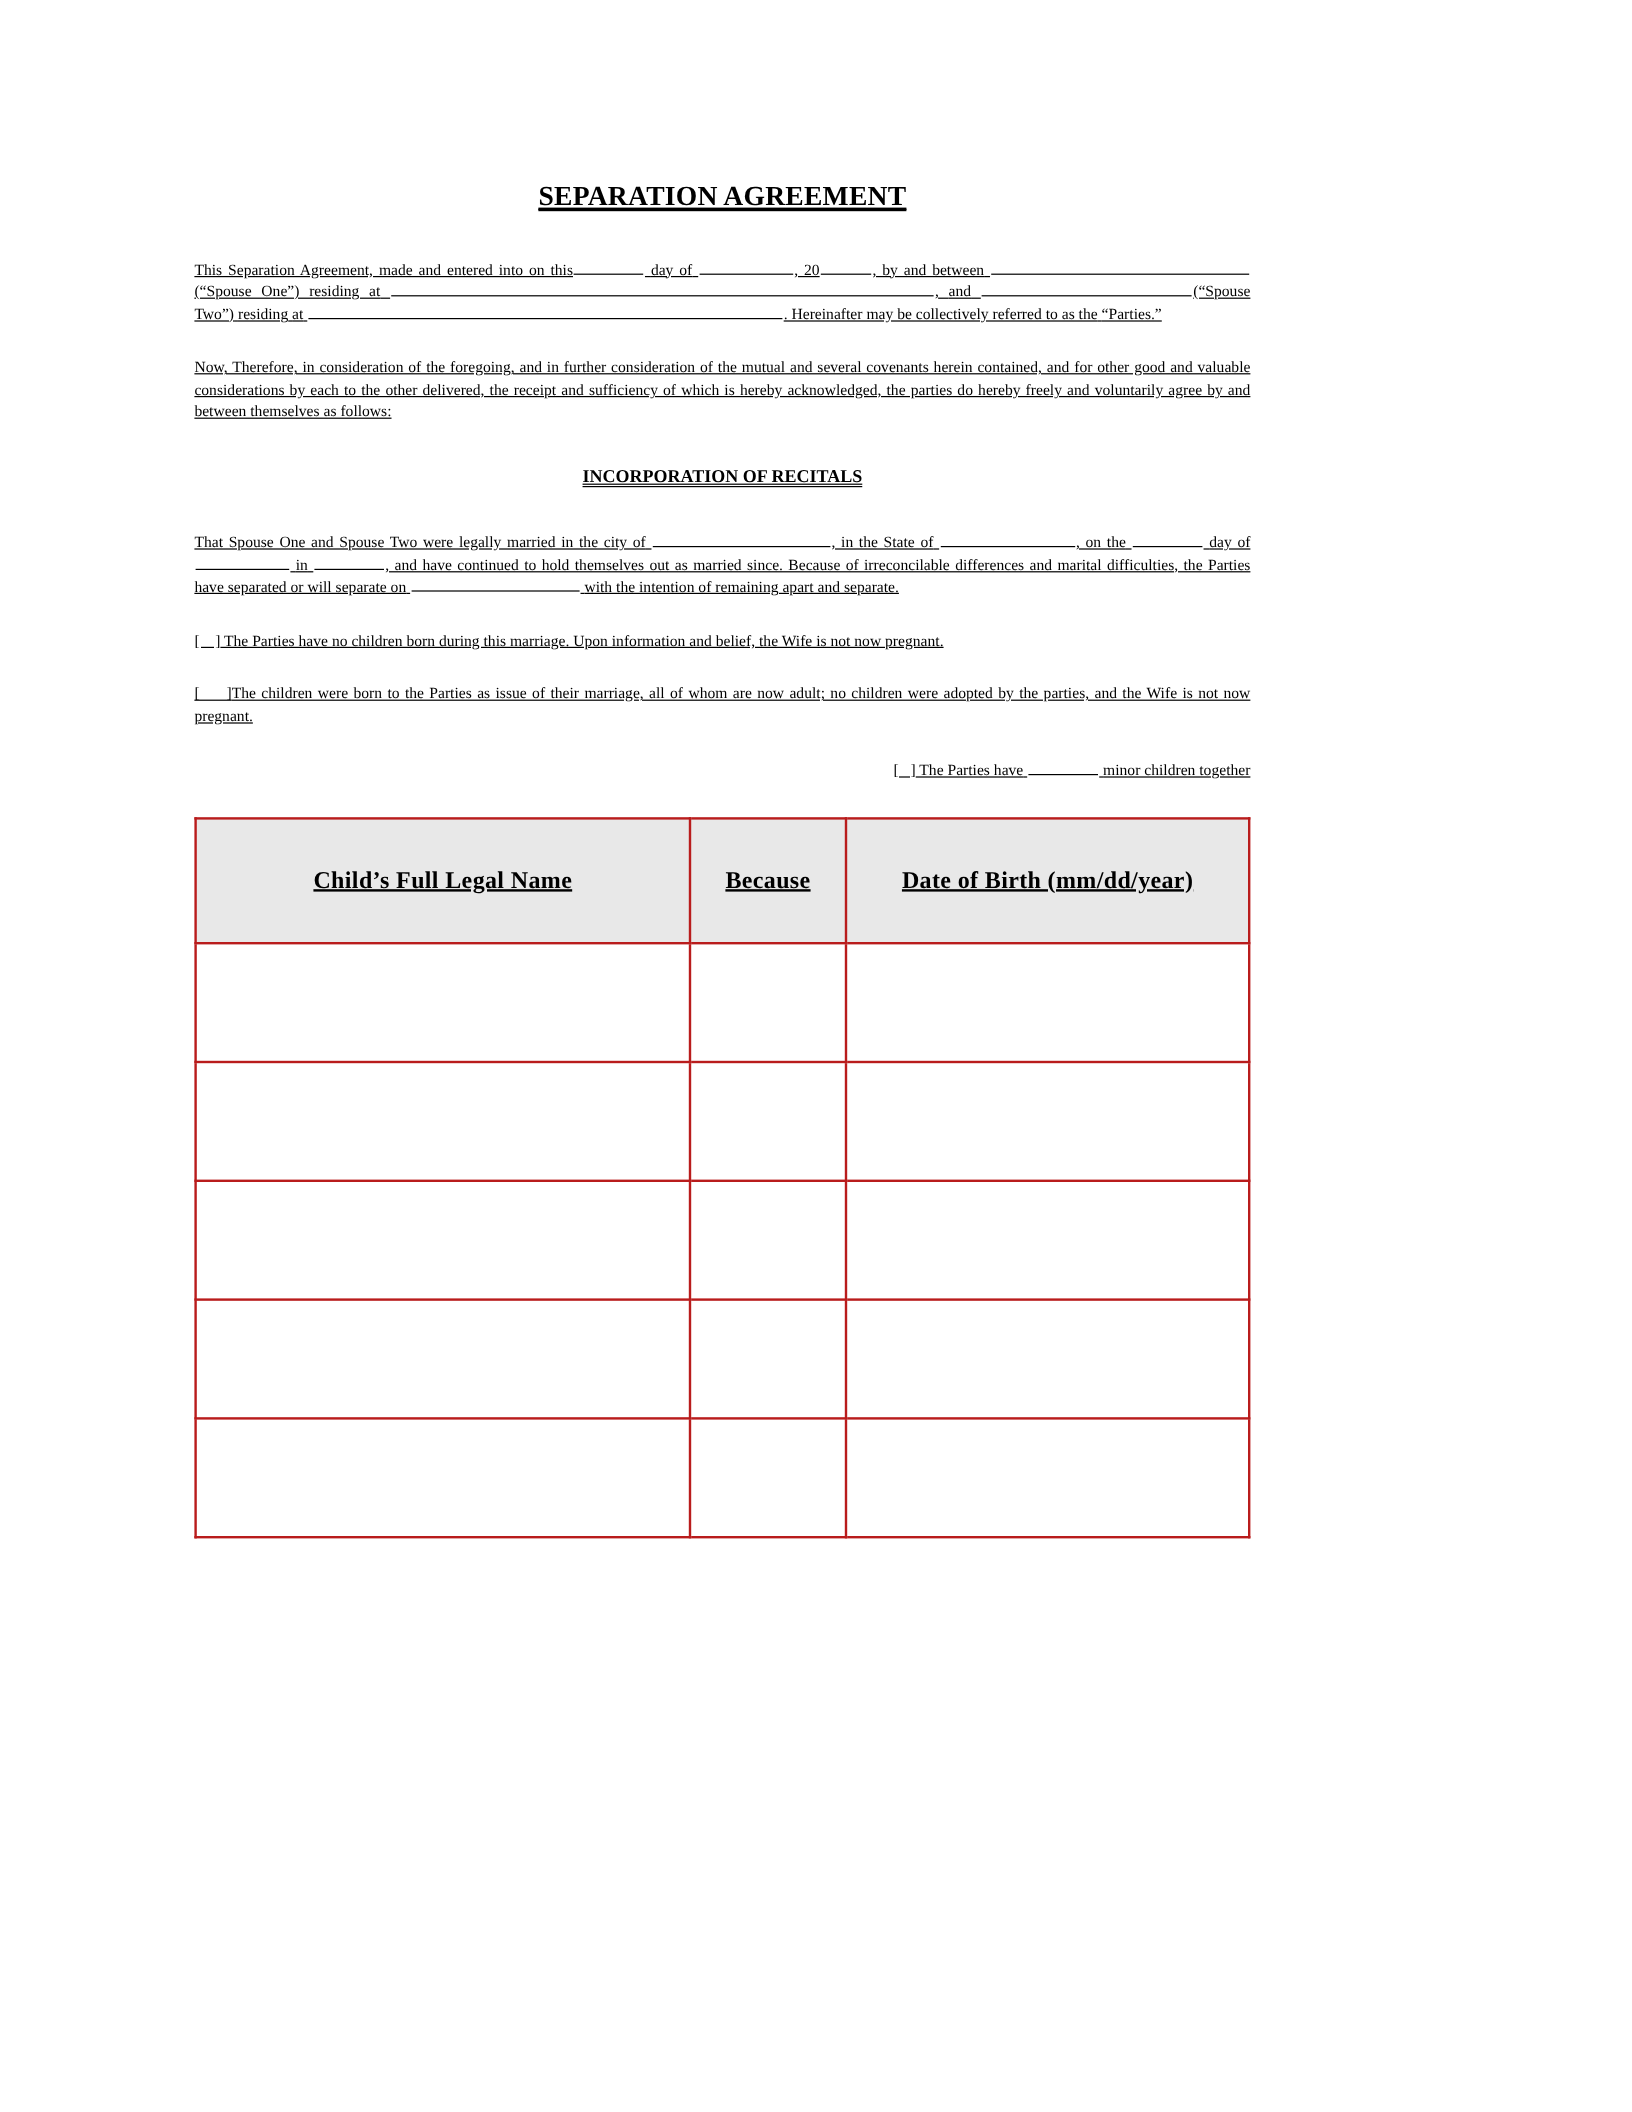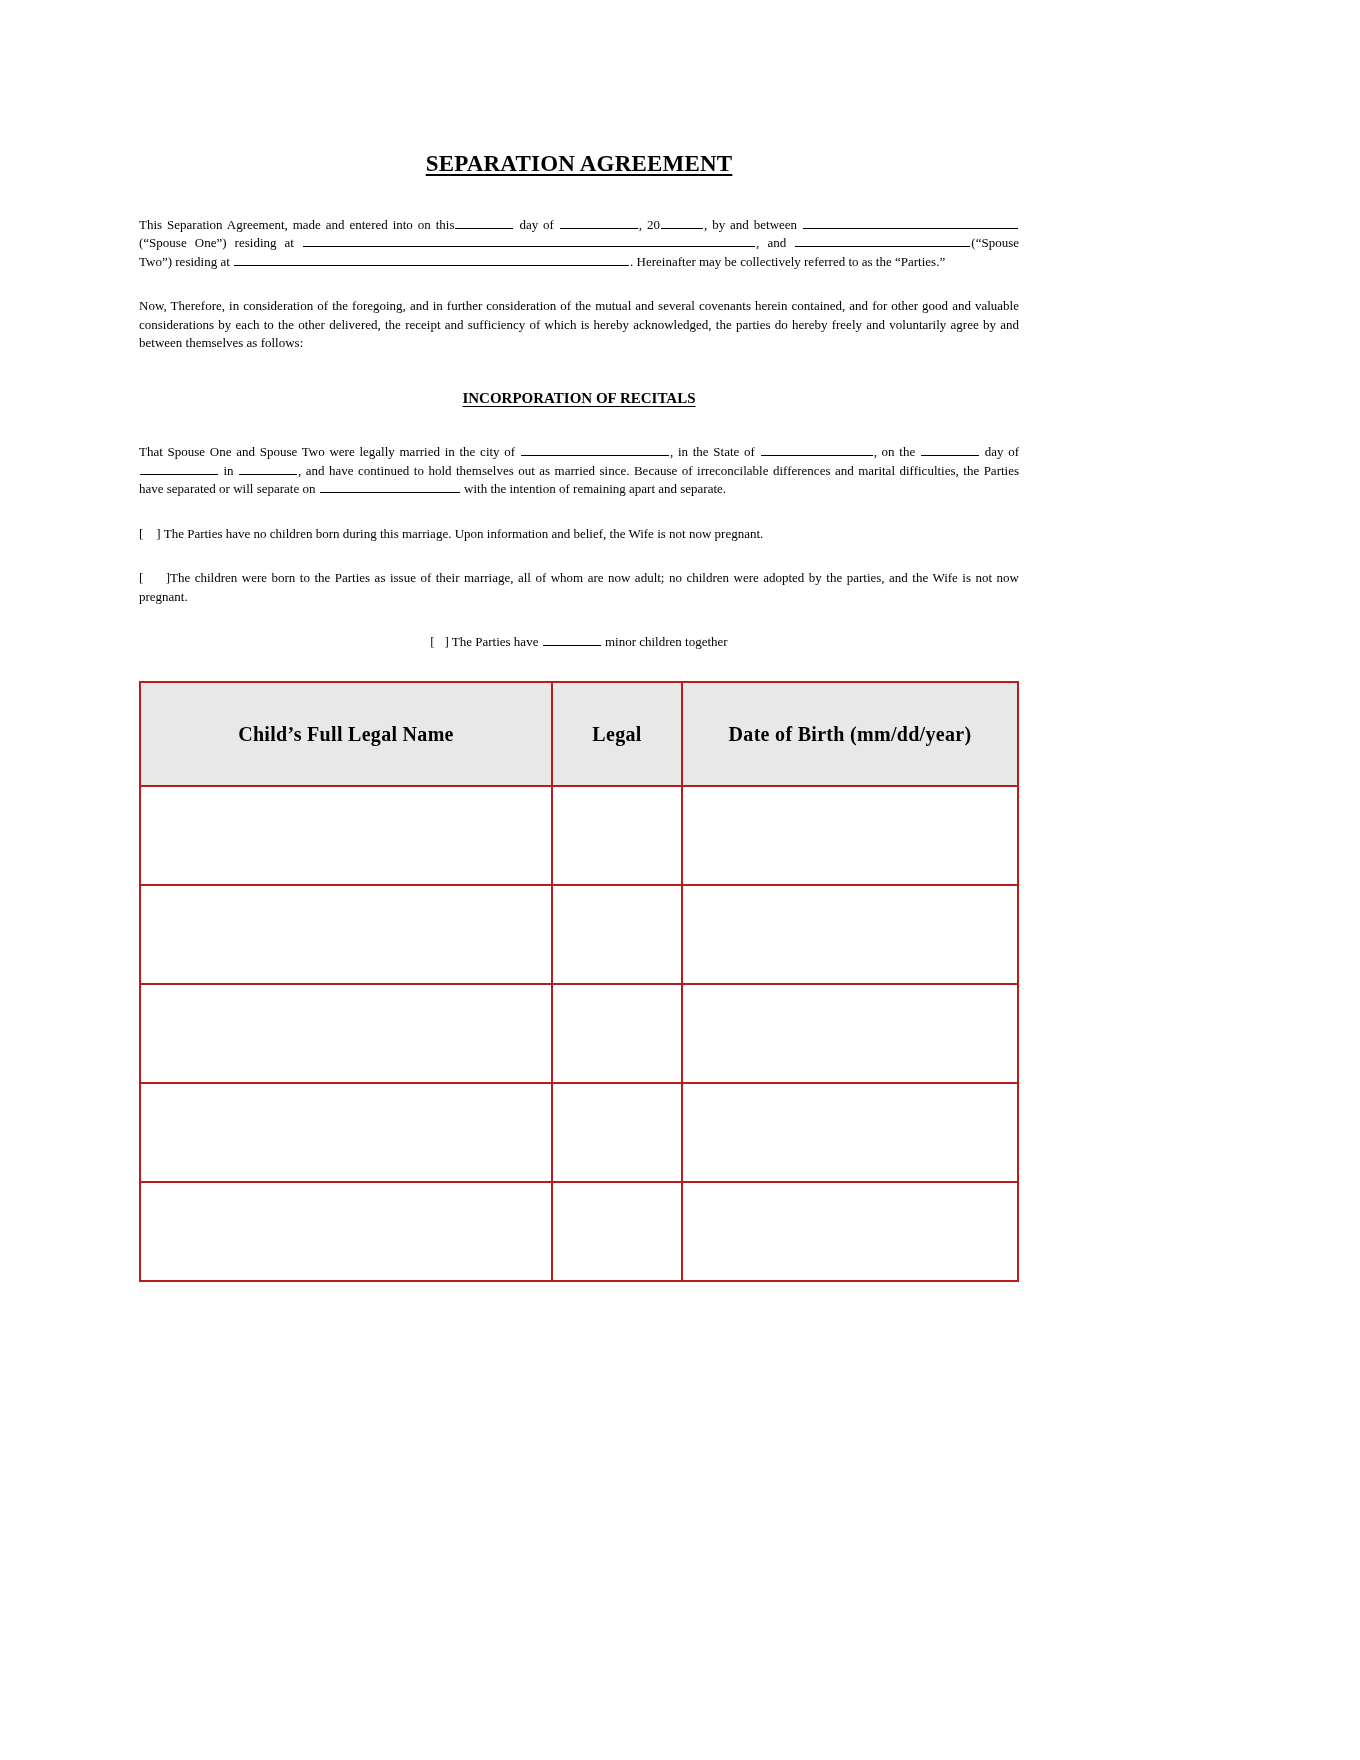--- a/index.html
+++ b/index.html
@@ -16,23 +16,24 @@
   }
   .page {
     position: relative;
     width: 1360px;
     height: 1760px;
     background: #ffffff;
     box-sizing: border-box;
   }
   .content {
     position: absolute;
-    left: 139px;
+    left: 162px;
     top: 150px;
     width: 880px;
+    text-decoration: underline;
   }
 
   .doc-title {
     text-align: center;
     font-weight: bold;
     font-size: 23px;
     letter-spacing: 0.2px;
     margin: 0 0 38px 0;
     line-height: 1.2;
   }
@@ -54,21 +55,21 @@
   }
 
   p.para {
     font-size: 13px;
     line-height: 1.43;
     margin: 0 0 26px 0;
     text-align: justify;
     text-justify: inter-word;
   }
   p.para.nojustify {
-    text-align: center;
+    text-align: right;
   }
 
   .blank {
     display: inline-block;
     border-bottom: 1px solid #000;
     vertical-align: baseline;
     height: 0.92em;
     margin: 0 1px;
   }
   .b-xs { width: 42px; }
@@ -139,21 +140,21 @@
 
     <table class="children">
       <colgroup>
         <col class="c-name">
         <col class="c-gender">
         <col class="c-dob">
       </colgroup>
       <thead>
         <tr>
           <th>Child’s Full Legal Name</th>
-          <th>Legal</th>
+          <th>Because</th>
           <th>Date of Birth (mm/dd/year)</th>
         </tr>
       </thead>
       <tbody>
         <tr>
           <td></td>
           <td></td>
           <td></td>
         </tr>
         <tr>

